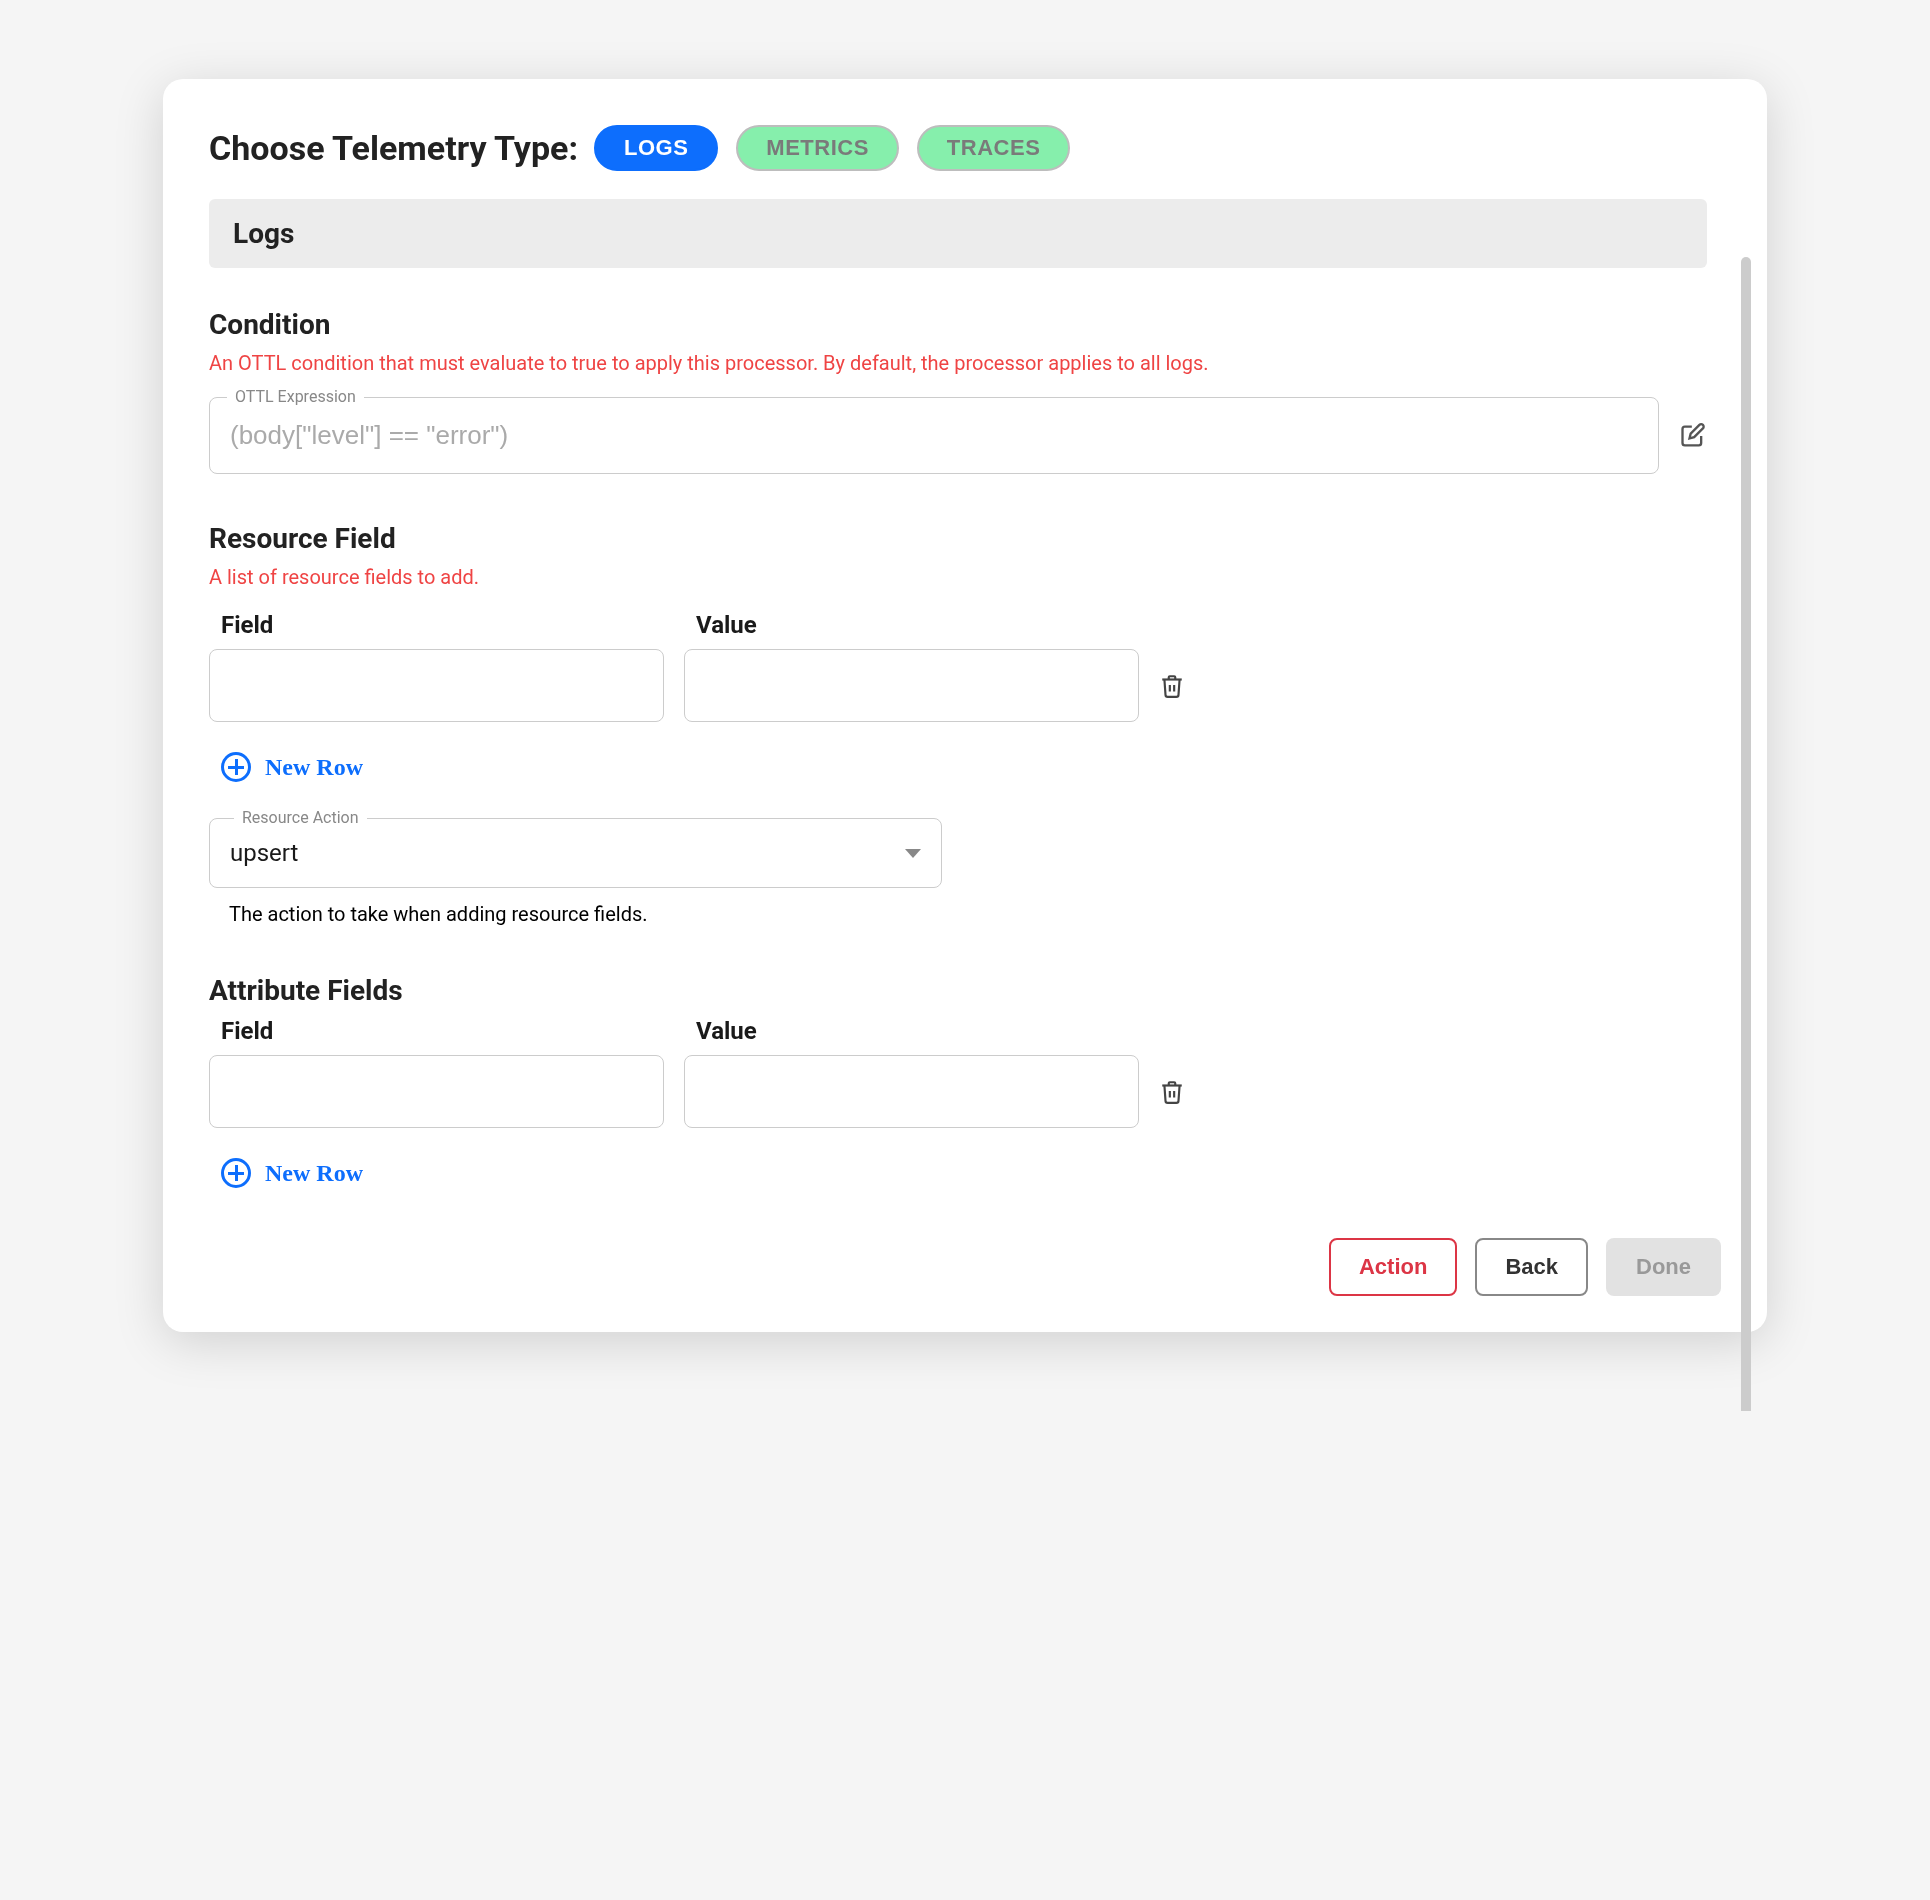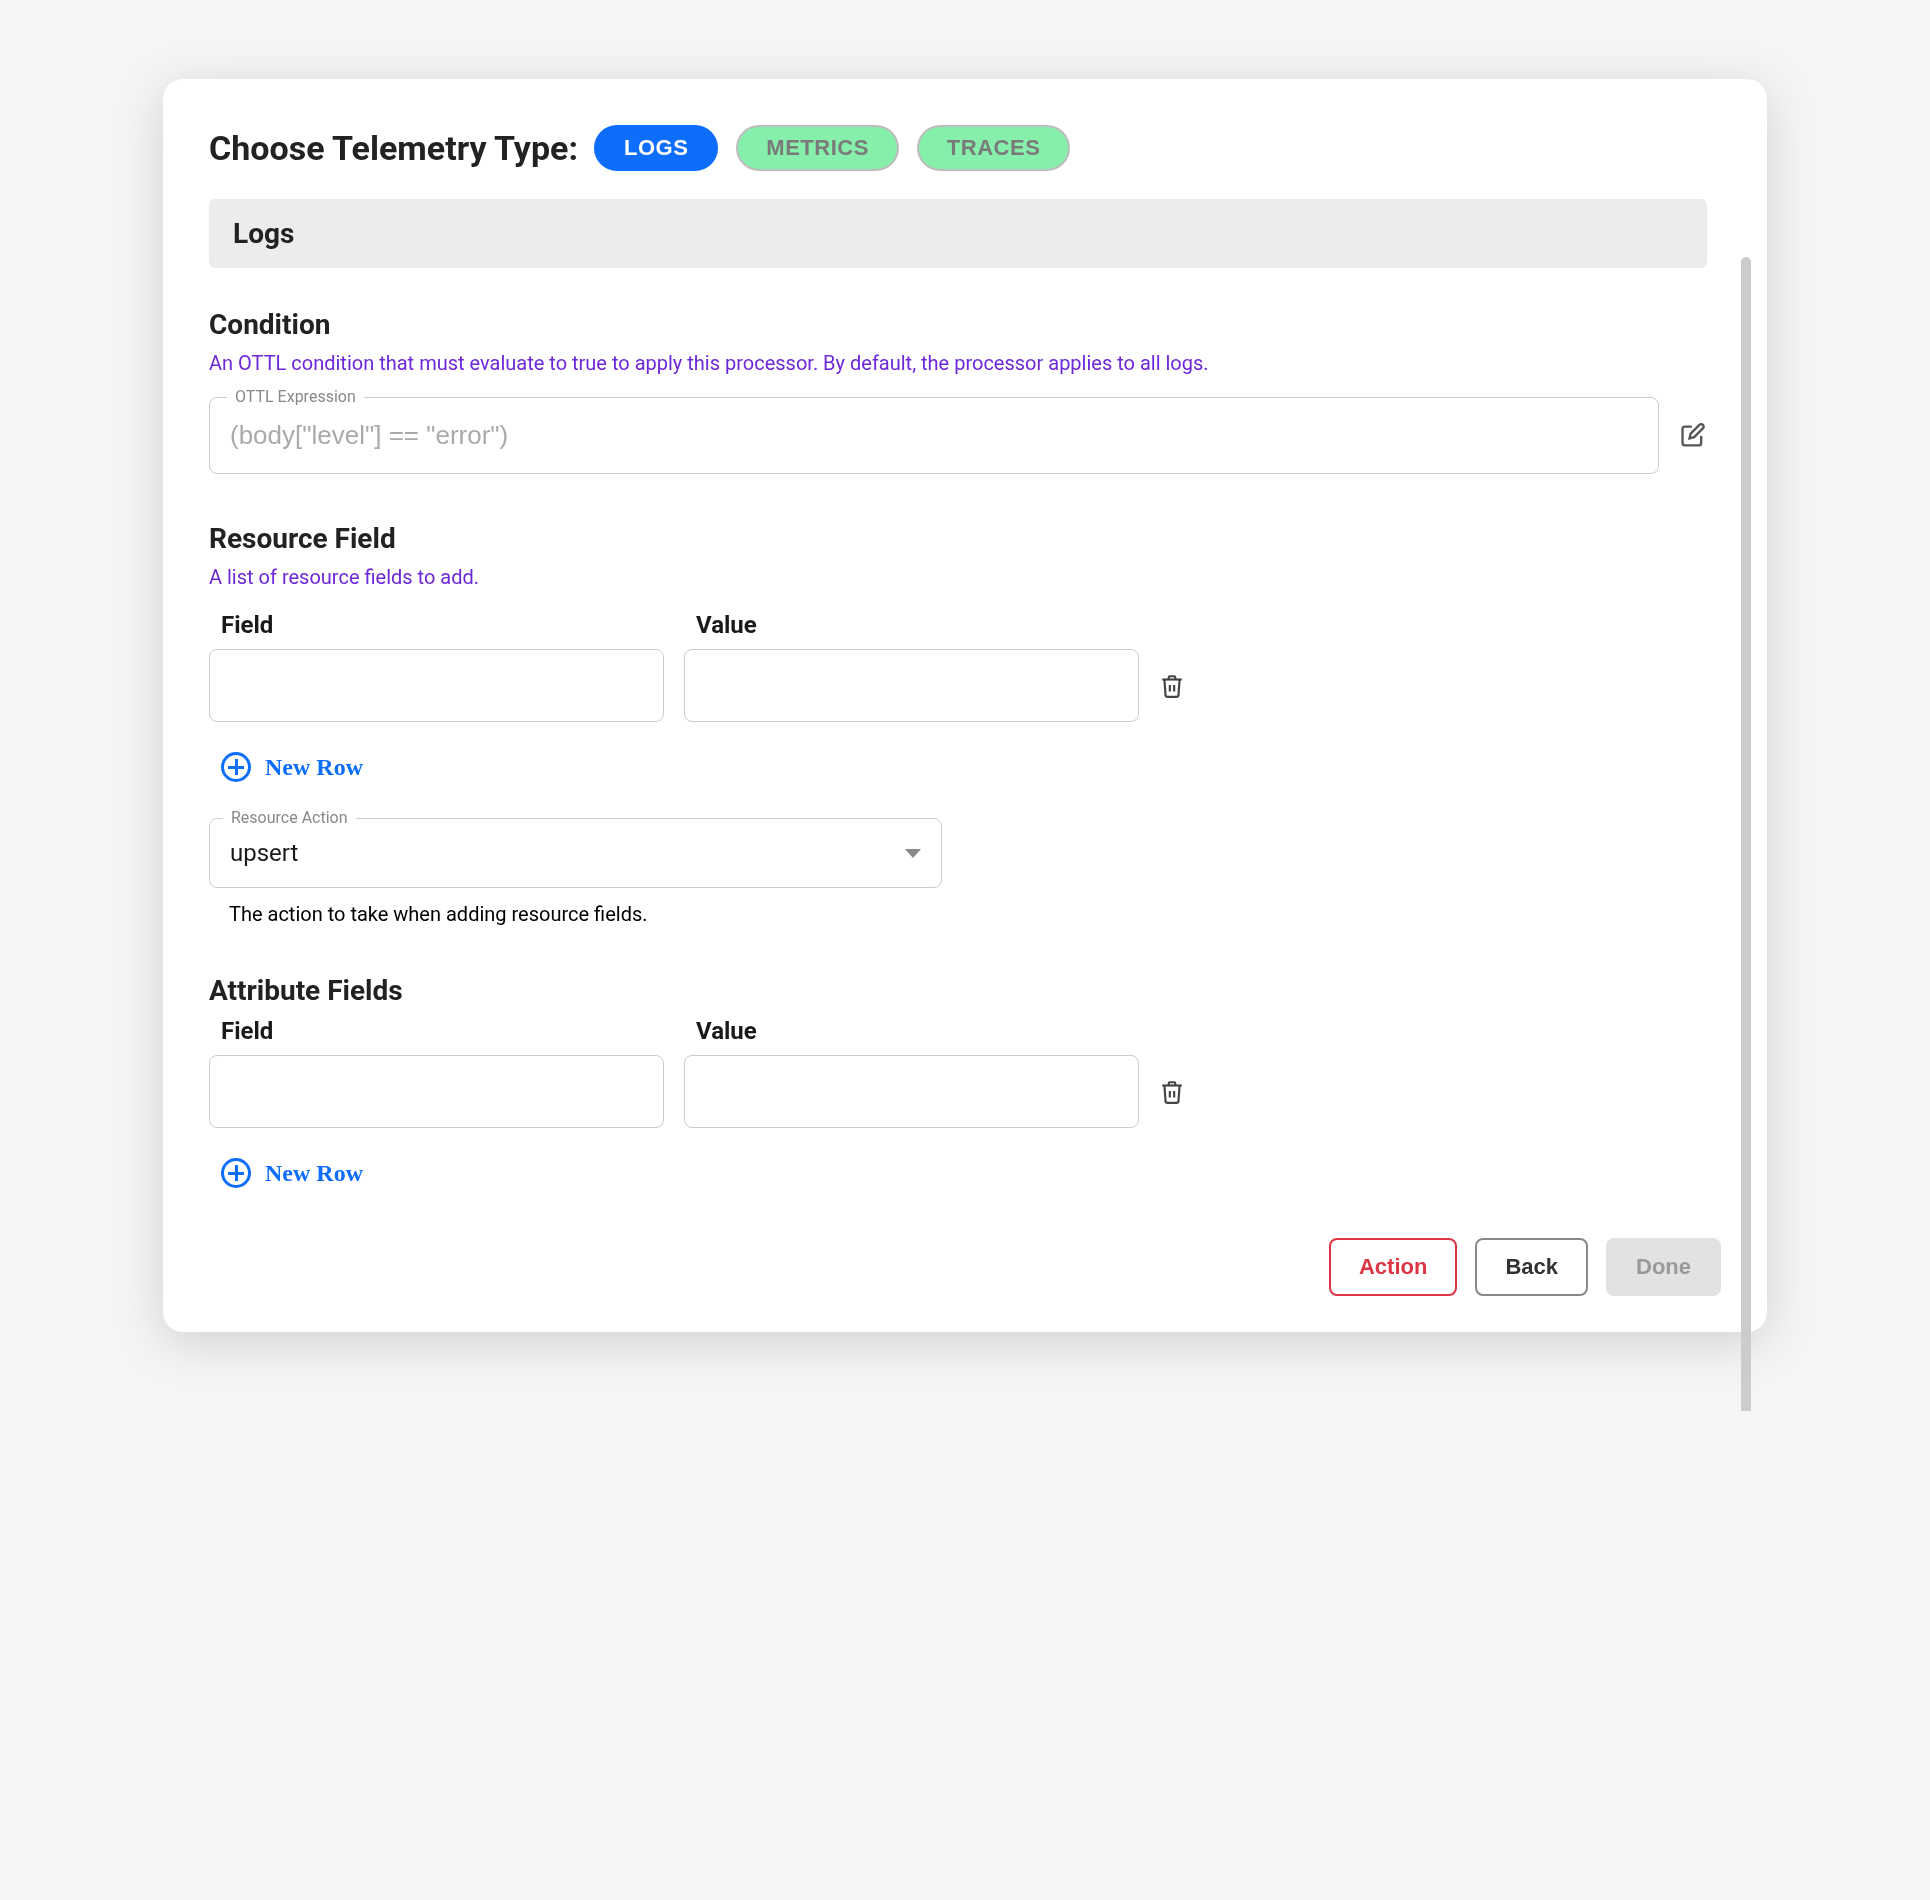--- a/index.html
+++ b/index.html
@@ -71,21 +71,21 @@
       margin-bottom: 48px;
     }
     .section-title {
       font-size: 28px;
       font-weight: 700;
       color: #222;
       margin-bottom: 10px;
     }
     .section-desc {
       font-size: 20px;
-      color: #6d28d9;
+      color: #ef4444;
       margin-bottom: 22px;
     }
     .ottl-row {
       display: flex;
       align-items: center;
       gap: 20px;
     }
     .ottl-field {
       position: relative;
       flex: 1;
@@ -178,21 +178,21 @@
     .plus-circle::before { width: 16px; height: 3px; }
     .plus-circle::after { width: 3px; height: 16px; }
     .select-wrap {
       position: relative;
       width: 733px;
       margin-top: 28px;
     }
     .select-label {
       position: absolute;
       top: -10px;
-      left: 14px;
+      left: 25px;
       background: #fff;
       padding: 0 8px;
       font-size: 16px;
       color: #888;
     }
     .select-box {
       width: 100%;
       border: 1.5px solid #ccc;
       border-radius: 8px;
       padding: 20px 20px;

